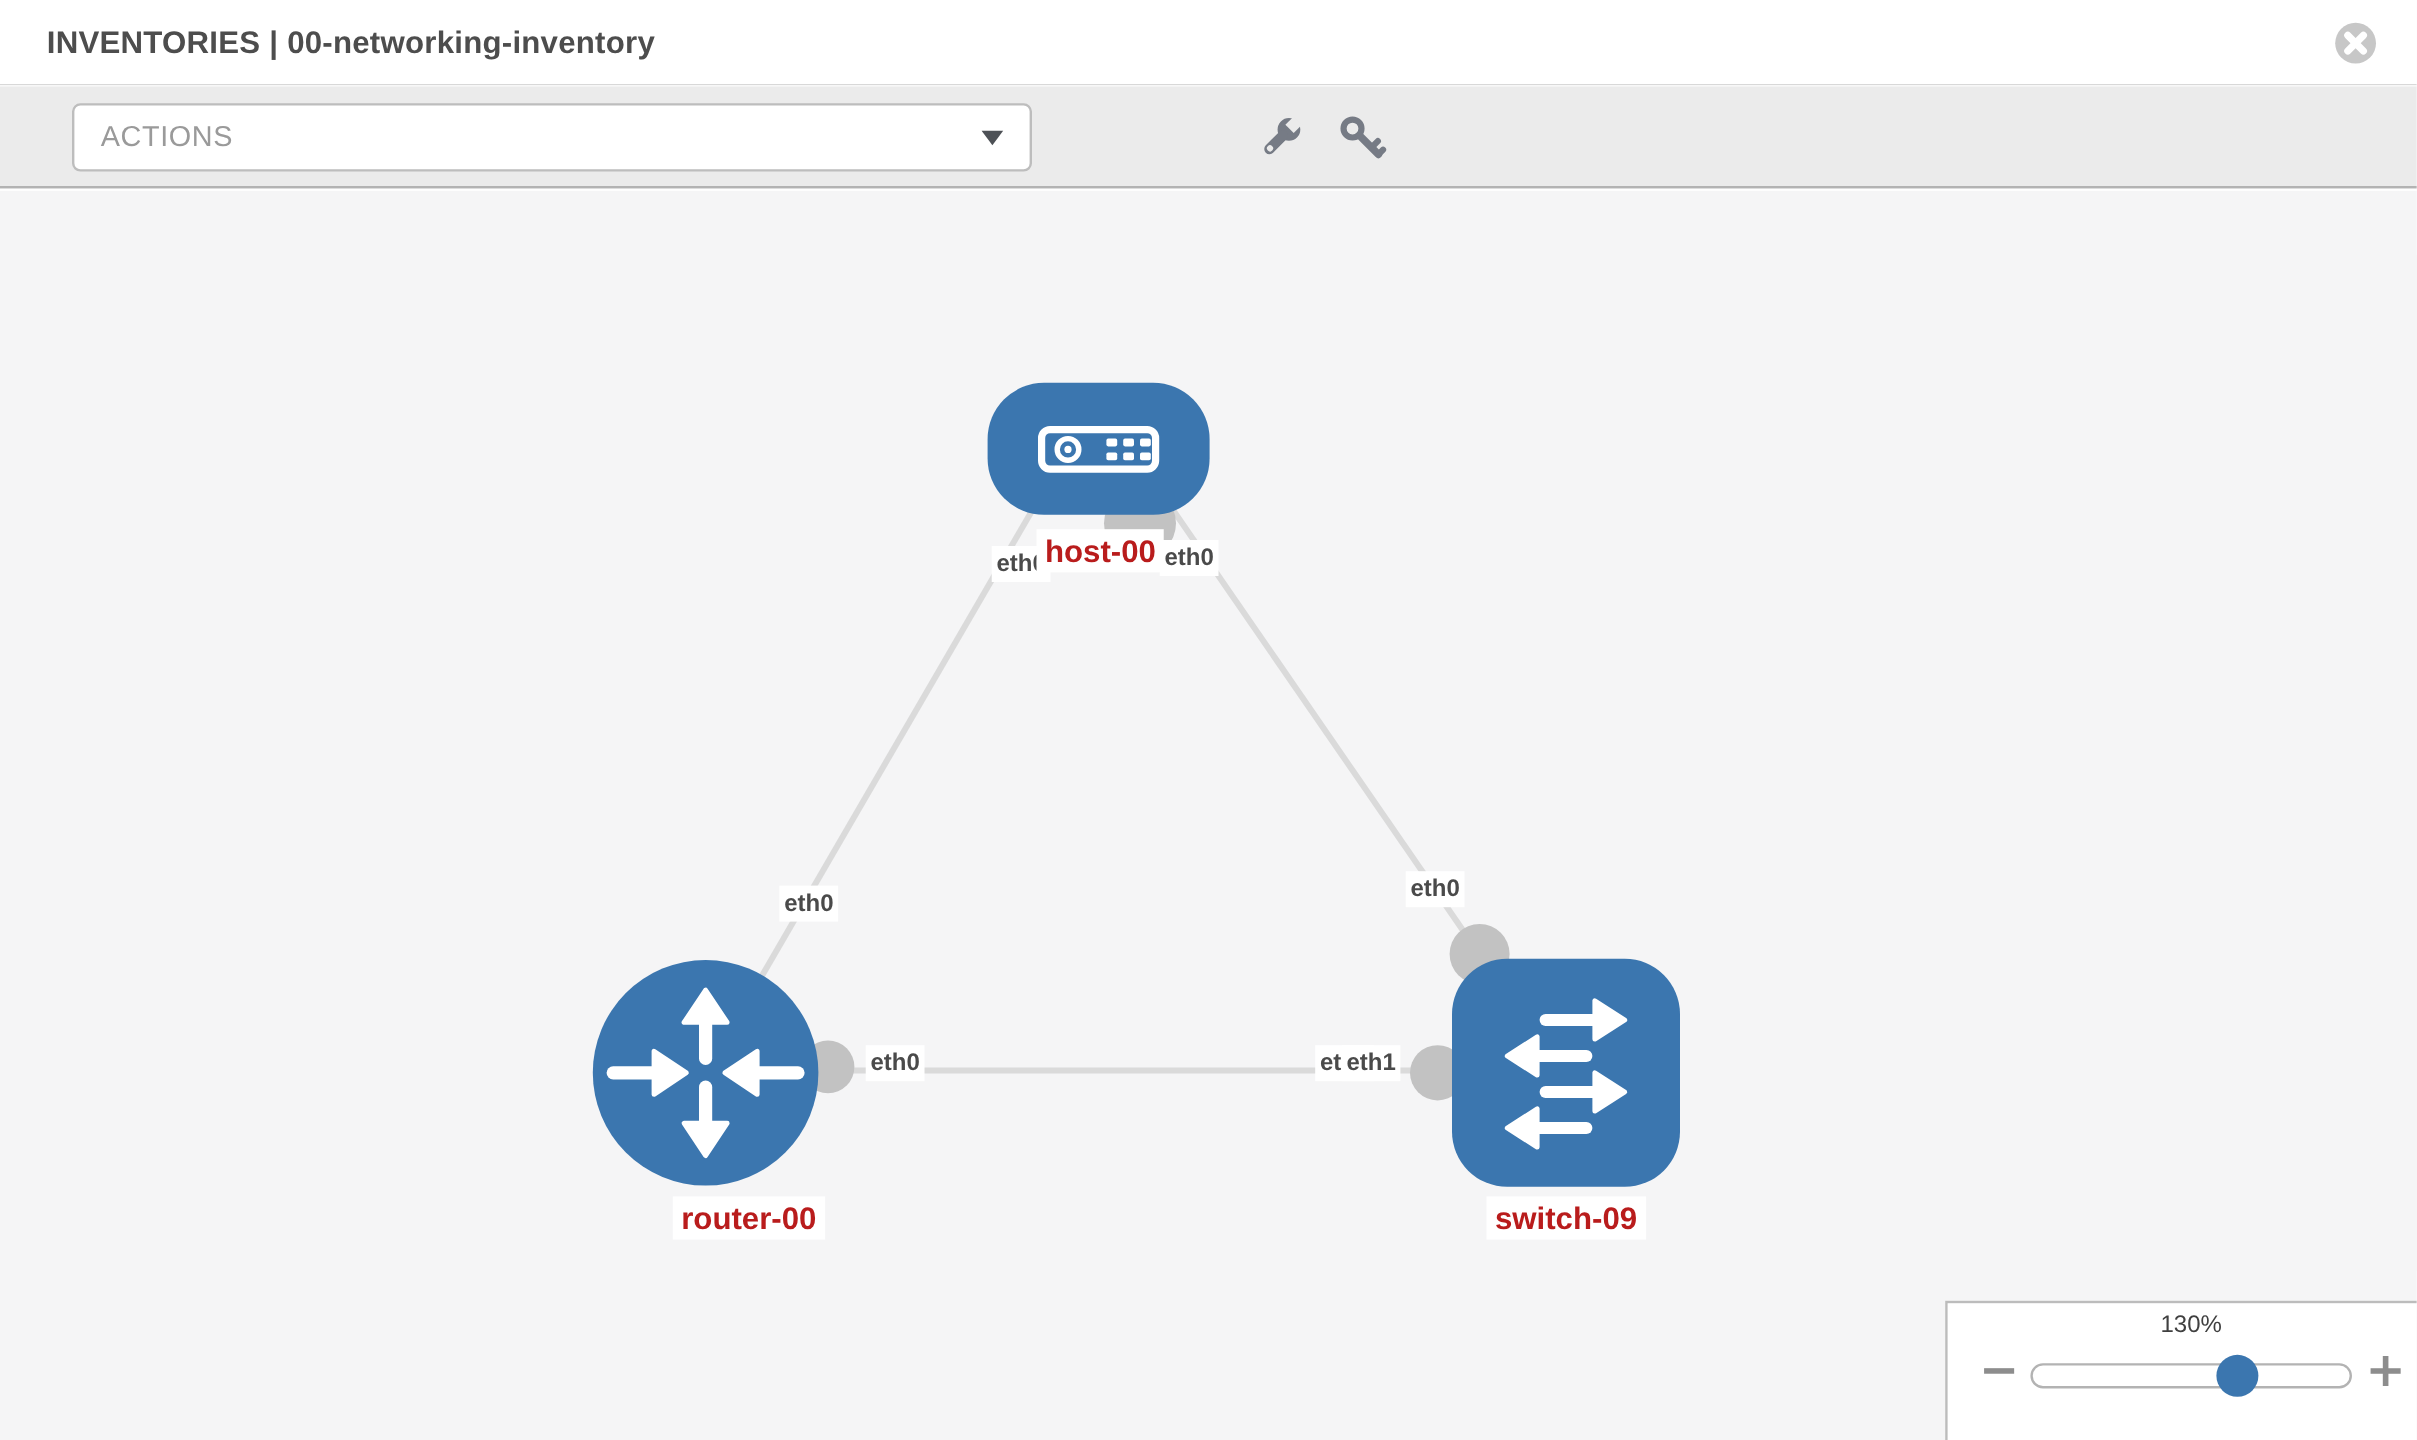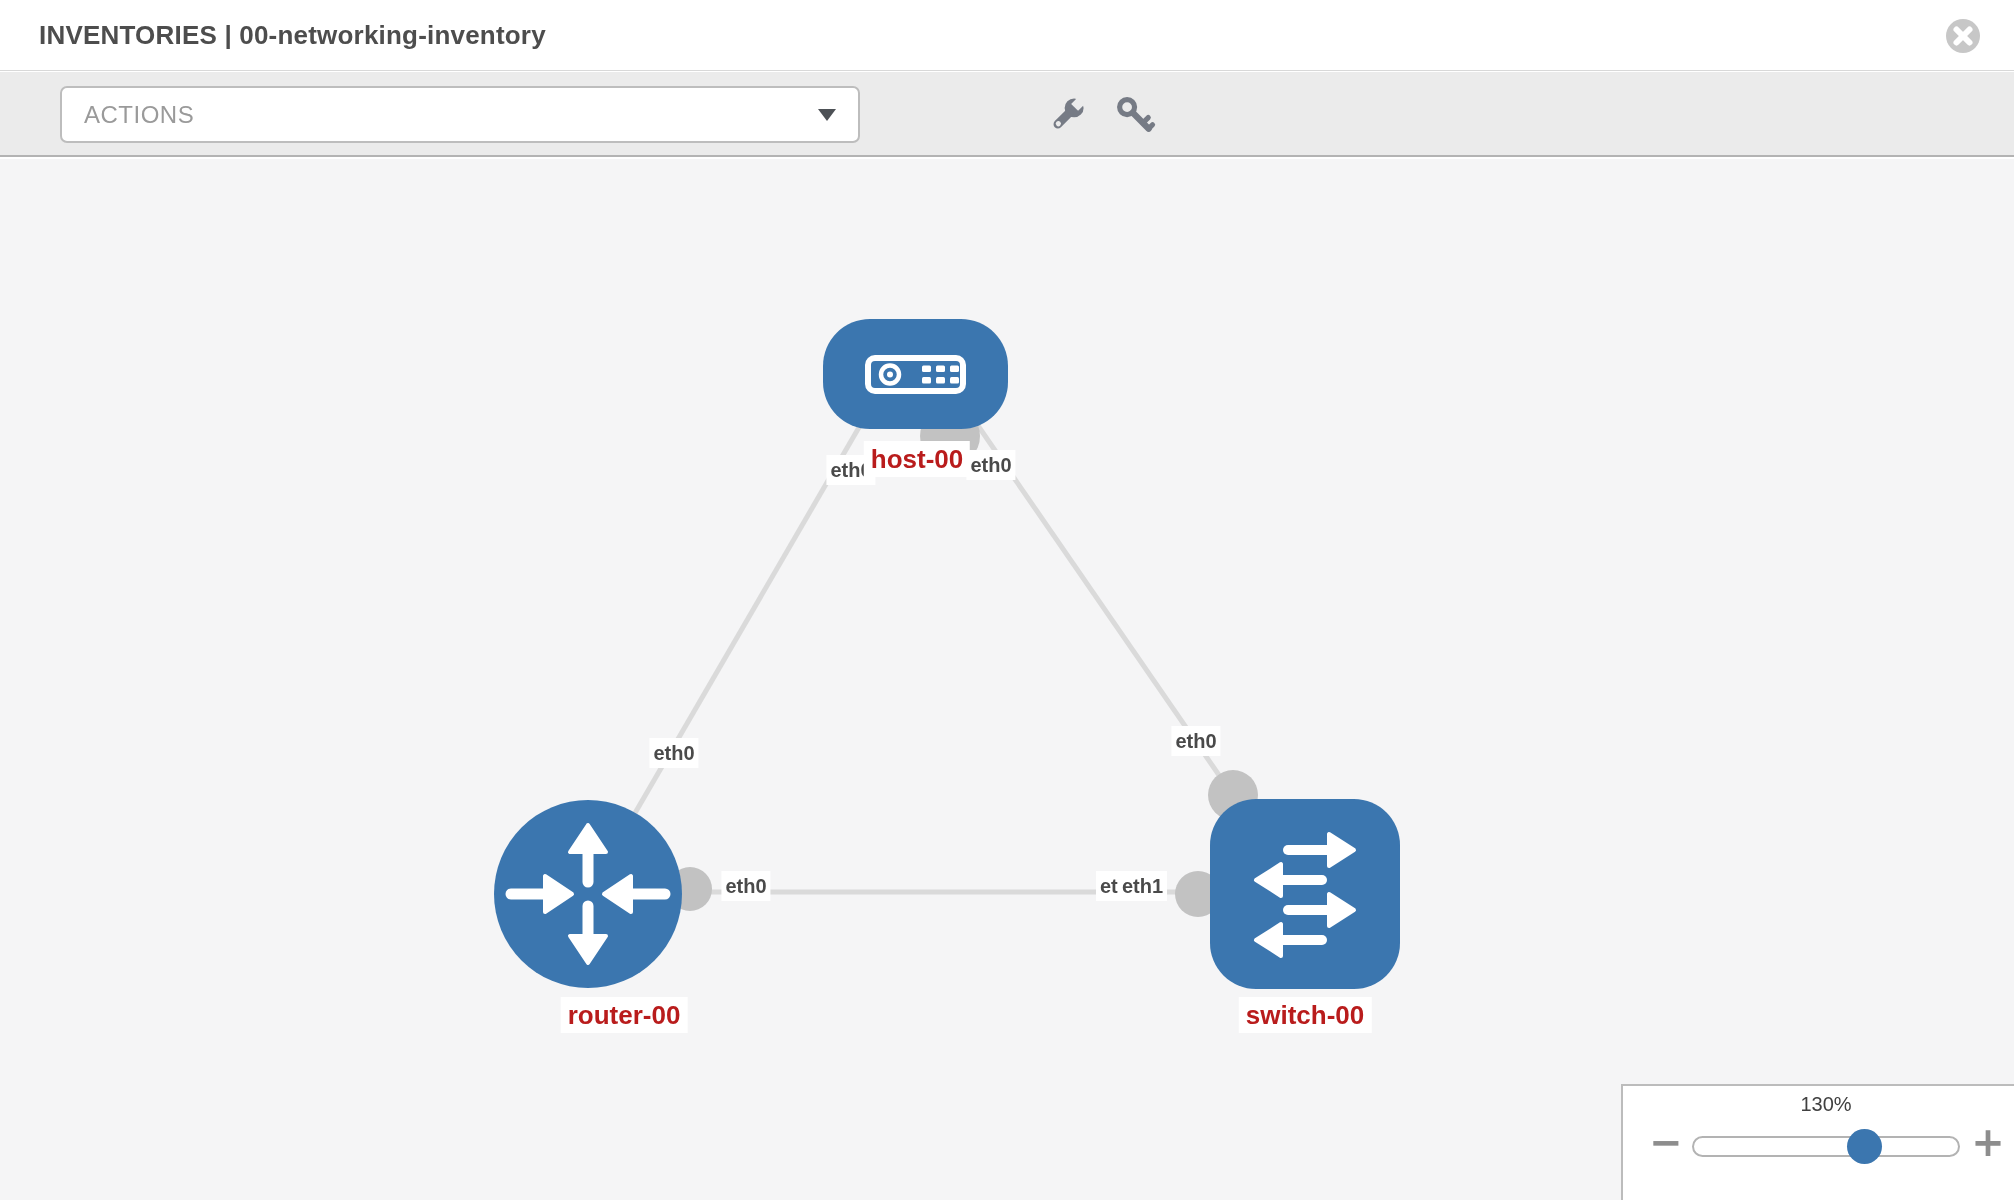--- a/index.html
+++ b/index.html
@@ -202,21 +202,21 @@
   <div class="chip" style="left:991px; top:306px;">eth0</div>
 
   <div class="chip" style="left:674px; top:594px;">eth0</div>
   <div class="chip" style="left:1196px; top:582px;">eth0</div>
 
   <div class="chip" style="left:746px; top:727px;">eth0</div>
   <div class="chip anchored" style="left:1096px; top:727px;">eth1</div>
   <div class="chip anchored" style="left:1118px; top:727px;">eth1</div>
 
   <div class="chip node-label" style="left:588px; top:856px;margin-left:36px;">router-00</div>
-  <div class="chip node-label" style="left:1305px; top:856px;">switch-00</div>
+  <div class="chip node-label" style="left:1305px; top:856px;">switch-09</div>
 
   <div class="zoom-panel">
     <div class="zoom-value">130%</div>
     <button class="zoom-minus">−</button>
     <div class="zoom-track"></div>
     <div class="zoom-knob"></div>
     <button class="zoom-plus">+</button>
   </div>
 </div>
 

